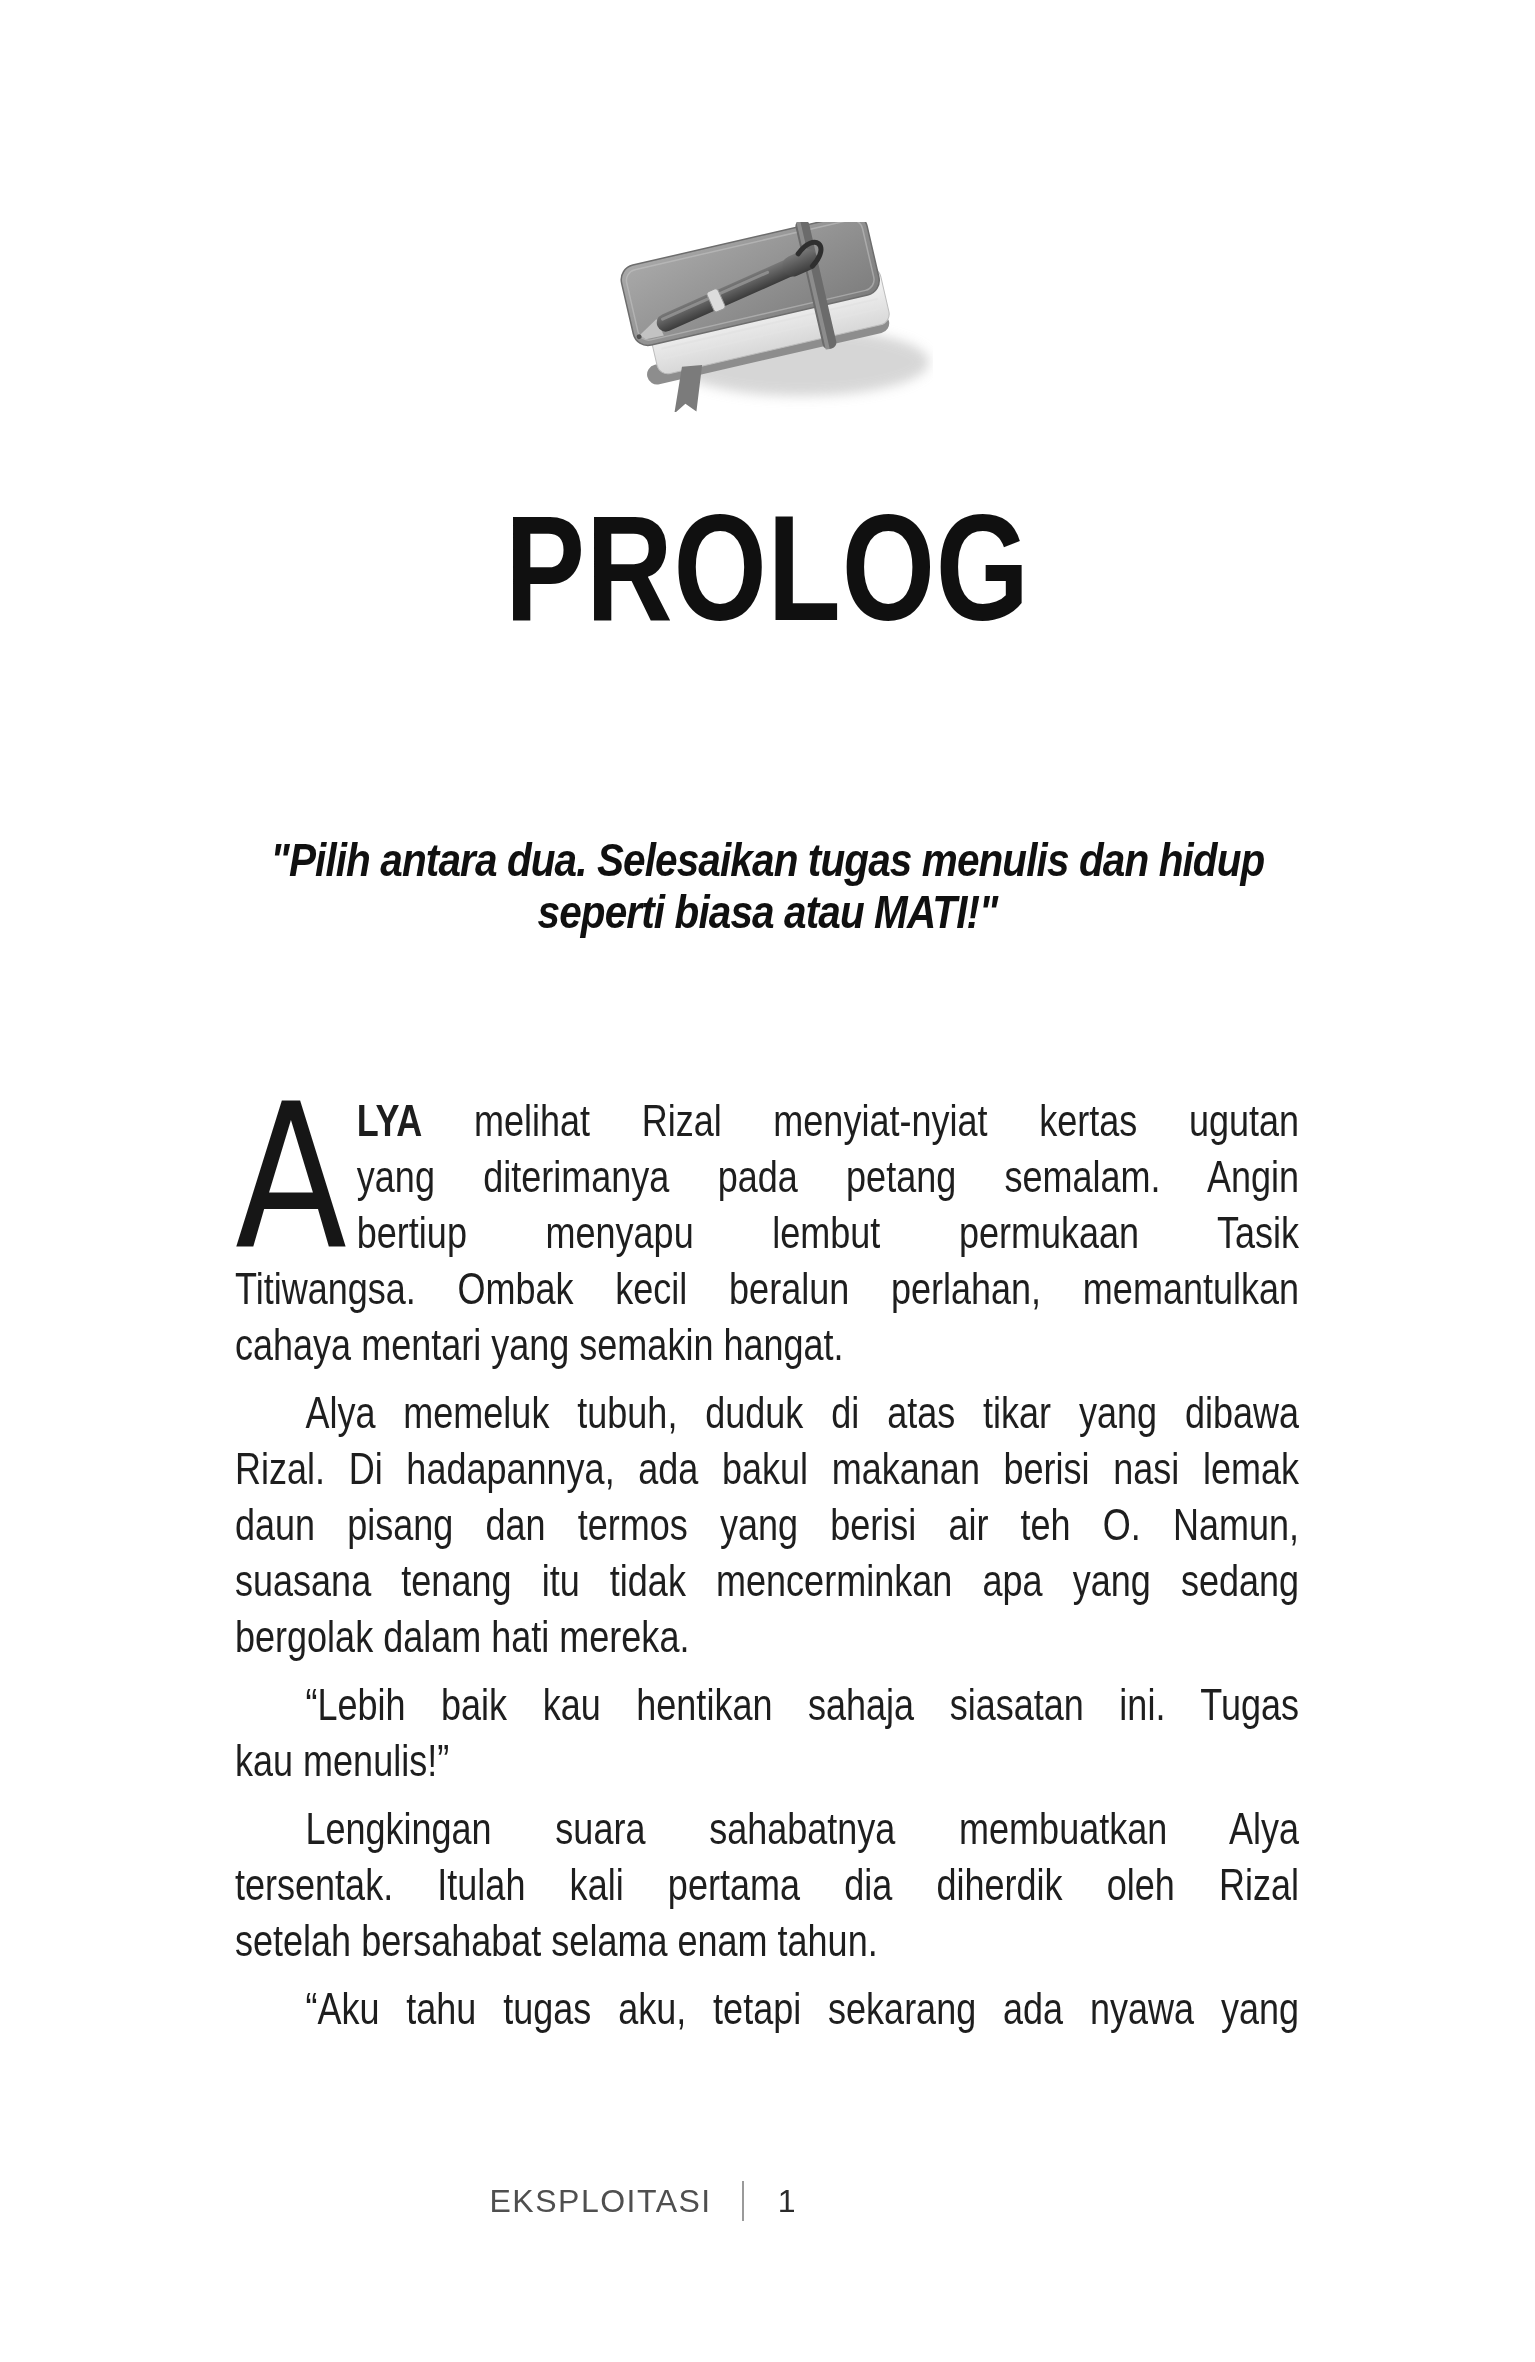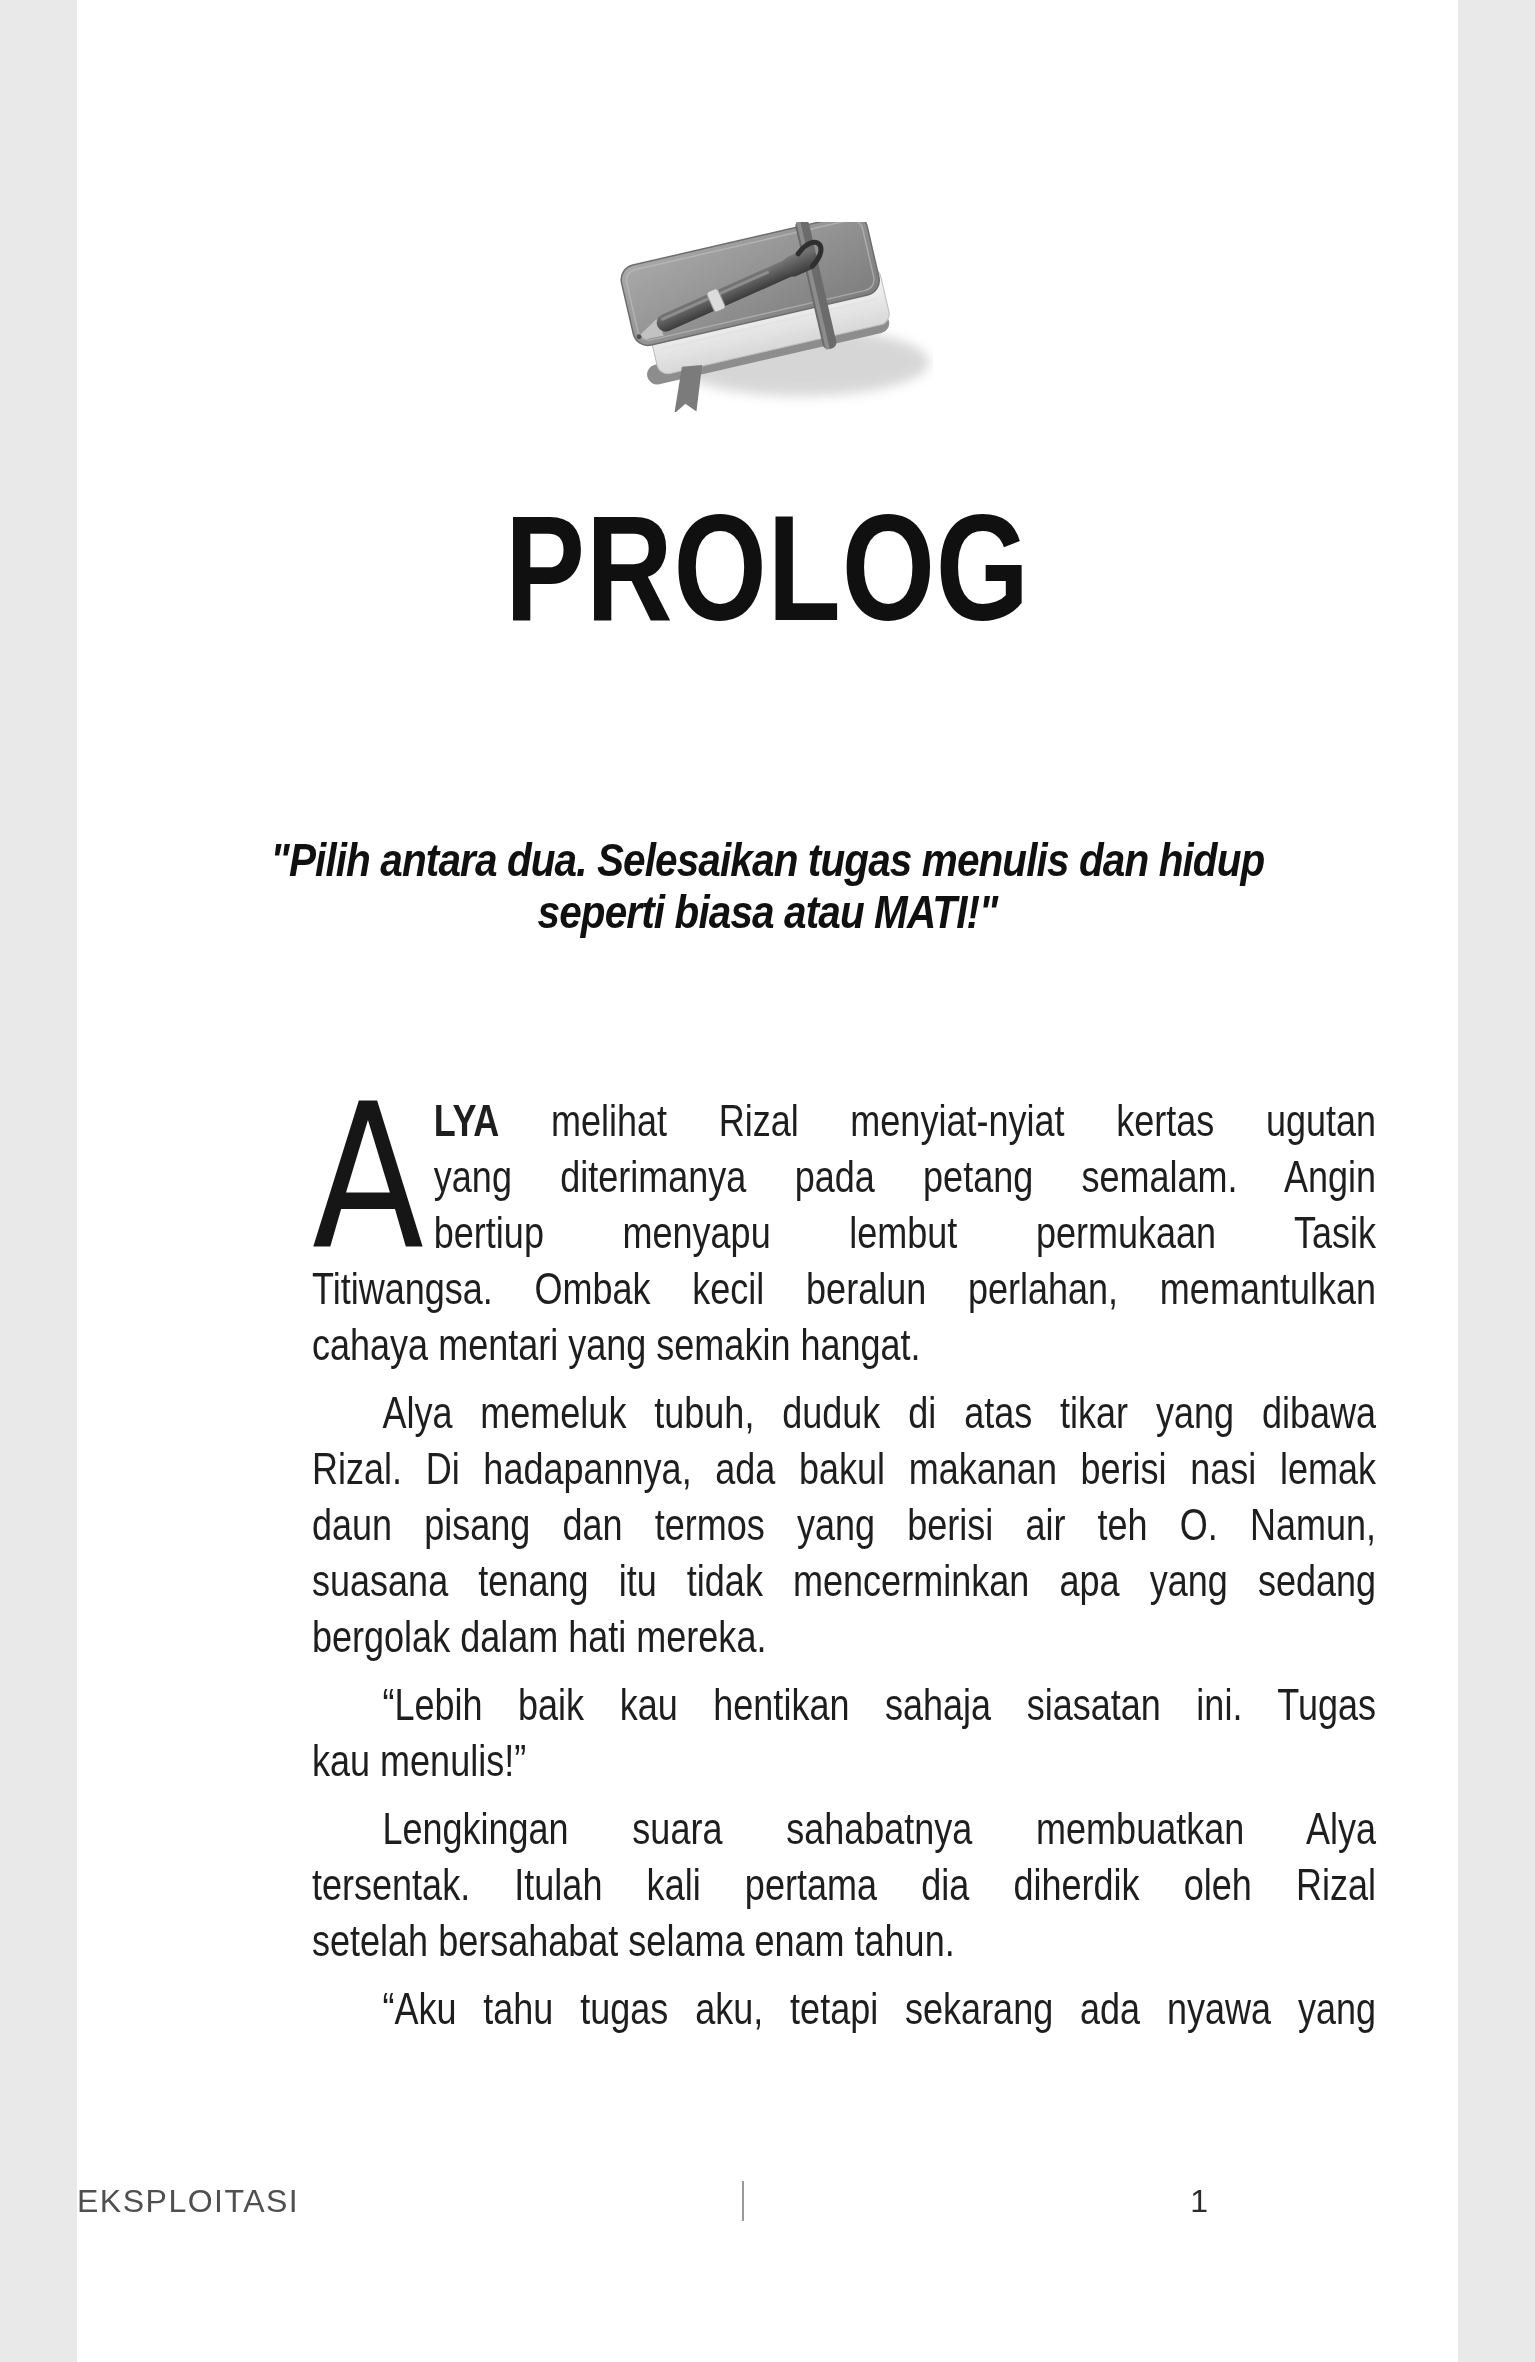--- a/index.html
+++ b/index.html
@@ -1,18 +1,18 @@
 <!DOCTYPE html>
 <html><head>
 <meta charset="utf-8">
 <style>
   * { margin:0; padding:0; box-sizing:border-box; }
   html,body { background:#e9e9e9; }
   .page {
-    position:relative; width:1381px; height:2362px; margin:0 auto;
+    position:relative; width:1535px; height:2362px; margin:0 auto;
     background:#ffffff; overflow:hidden; color:#1e1e1e;
     font-family:"Liberation Sans", sans-serif;
   }
   
   .illustration { margin:222px auto 0; width:330px; height:190px; }
   
   .title {
     margin-top:81px; text-align:center;
     font-size:150px; line-height:150px; font-weight:700; letter-spacing:1px;
     color:#101010; transform:scaleX(0.8); transform-origin:50% 0;
@@ -40,21 +40,21 @@
   .line.indent { text-indent:86px; }
   .dropcap {
     float:left; height:168px; line-height:168px; padding-right:12px;
     font-size:200px; font-weight:400; color:#161616;
     font-family:"DejaVu Sans", sans-serif;
   }
   .lead { font-weight:700; }
   
   .footer {
     margin:142px 250px 0 0;
-    display:flex; justify-content:space-between; align-items:center;
+    display:flex; justify-content:center; align-items:center;
     font-size:32px; line-height:44px; letter-spacing:1.5px; color:#4f4f4f;
   }
   .footer-divider { width:2px; height:40px; background:#9a9a9a; margin:0 34px 0 30px; }
   .footer-pageno { color:#2b2b2b; letter-spacing:0; }
 </style>
 </head>
 <body>
 
 <div class="page">
 

